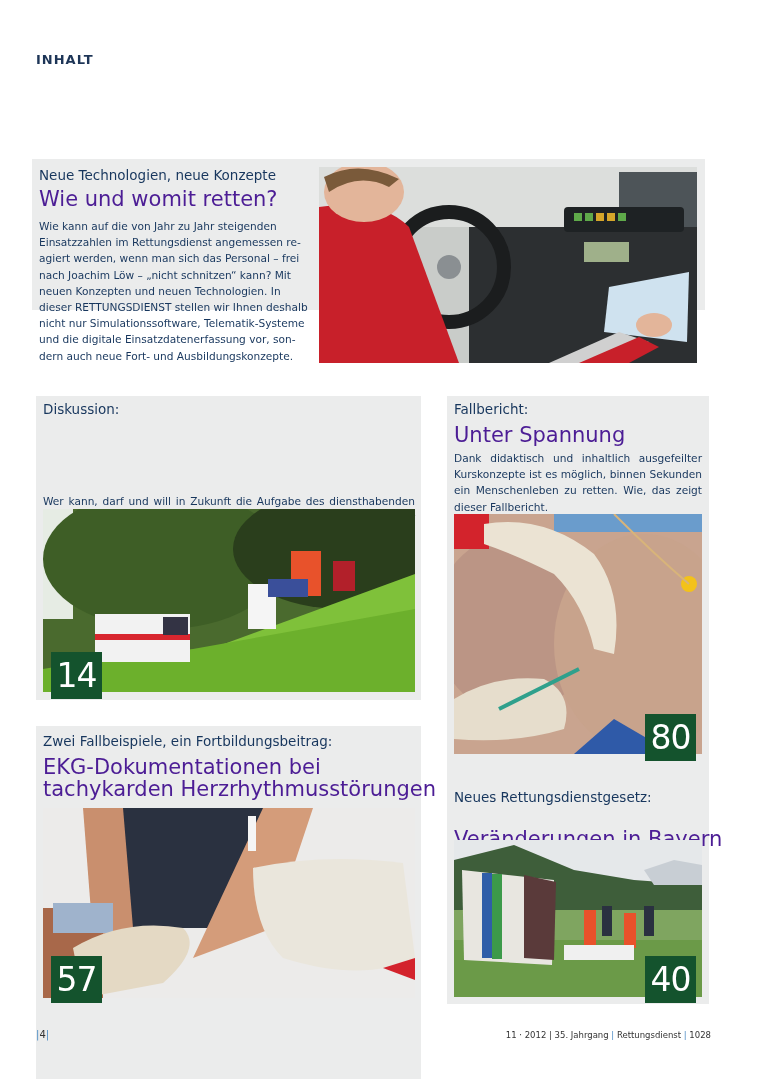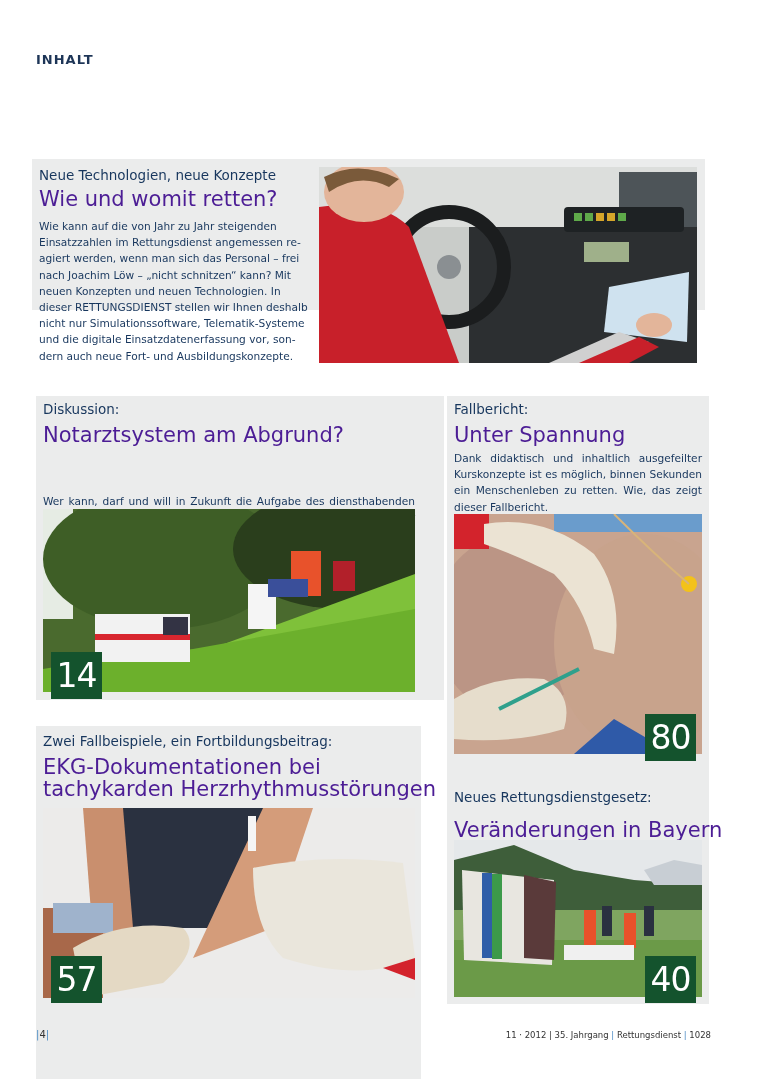--- a/index.html
+++ b/index.html
@@ -55,23 +55,22 @@
       <path d="M0 40 Q 60 30 90 60 L 140 196 L 0 196 Z" fill="#c8202a"></path>
       <ellipse cx="45" cy="25" rx="40" ry="30" fill="#e3b59a"></ellipse>
       <path d="M5 10 Q 40 -8 80 12 L 70 20 Q 40 5 10 25 Z" fill="#7a5a3a"></path>
       <path d="M230 196 L 300 165 L 330 175 L 300 196 Z" fill="#d0d0d0"></path>
       <path d="M260 196 L 320 170 L 340 180 L 310 196 Z" fill="#c8202a"></path>
       <ellipse cx="335" cy="158" rx="18" ry="12" fill="#e3b59a"></ellipse>
     </svg>
   </div>
 </div>
 
-<div class="card" style="left:36px; top:396px; width:385px; height:304px;padding-left:23px;">
+<div class="card" style="left:36px; top:396px; width:385px; height:304px;">
   <div class="kicker" style="left:7px; top:5px;">Diskussion:</div>
-  <div class="headline" style="left:7px; top:28px;">Notarztsystem am Abgrund?</div>
   <div class="teaser justify" style="left:7px; top:57px; width:372px;margin-top:40px;">Wer kann, darf und will in Zukunft die Aufgabe des diensthabenden Notarztes übernehmen? Warum wird es für einige Systeme in naher Zukunft wahrscheinlich kein geeignetes Personal mehr geben?</div>
   <div class="photo" style="left:7px; top:113px; width:372px; height:183px;">
     <svg width="372" height="183" viewBox="0 0 372 183">
       <rect width="372" height="183" fill="#4a6a2e"></rect>
       <rect x="0" y="0" width="30" height="110" fill="#e6ece4"></rect>
       <ellipse cx="120" cy="50" rx="120" ry="70" fill="#3e5e26"></ellipse>
       <ellipse cx="300" cy="40" rx="110" ry="60" fill="#2a3e1c"></ellipse>
       <polygon points="50,183 372,65 372,183" fill="#7fc13a"></polygon>
       <polygon points="0,160 60,150 150,140 372,100 372,183 0,183" fill="#6cb02c"></polygon>
       <rect x="52" y="105" width="95" height="48" fill="#f2f2f2"></rect>
@@ -124,21 +123,21 @@
       <path d="M210 60 Q 280 45 360 55 L 372 150 Q 320 175 240 150 Q 210 120 210 60 Z" fill="#eae6dc"></path>
       <rect x="205" y="8" width="8" height="35" fill="#f5f5f5"></rect>
       <path d="M340 160 L 372 150 L 372 172 Z" fill="#d3232c"></path>
     </svg>
   </div>
   <div class="pagenum" style="left:15px; top:230px;">57</div>
 </div>
 
 <div class="card" style="left:447px; top:782px; width:262px; height:222px;">
   <div class="kicker" style="left:7px; top:7px;">Neues Rettungsdienstgesetz:</div>
-  <div class="headline" style="left:7px; top:37px;">Veränderungen in Bayern</div>
+  <div class="headline" style="left:7px; top:46px;">Veränderungen in Bayern</div>
   <div class="photo" style="left:7px; top:58px; width:248px; height:157px;">
     <svg width="248" height="157" viewBox="0 0 248 157">
       <rect width="248" height="157" fill="#7fa560"></rect>
       <rect width="248" height="50" fill="#e5e8ea"></rect>
       <polygon points="0,20 60,5 120,30 180,40 248,45 248,70 0,70" fill="#3e5e3a"></polygon>
       <polygon points="190,30 220,20 248,25 248,45 200,45" fill="#c8ced4"></polygon>
       <rect x="0" y="100" width="248" height="57" fill="#6b9a48"></rect>
       <polygon points="8,30 100,40 98,125 10,120" fill="#e8e6e0"></polygon>
       <rect x="28" y="33" width="10" height="85" fill="#2f5ea8"></rect>
       <rect x="38" y="34" width="10" height="85" fill="#3c9a4a"></rect>

